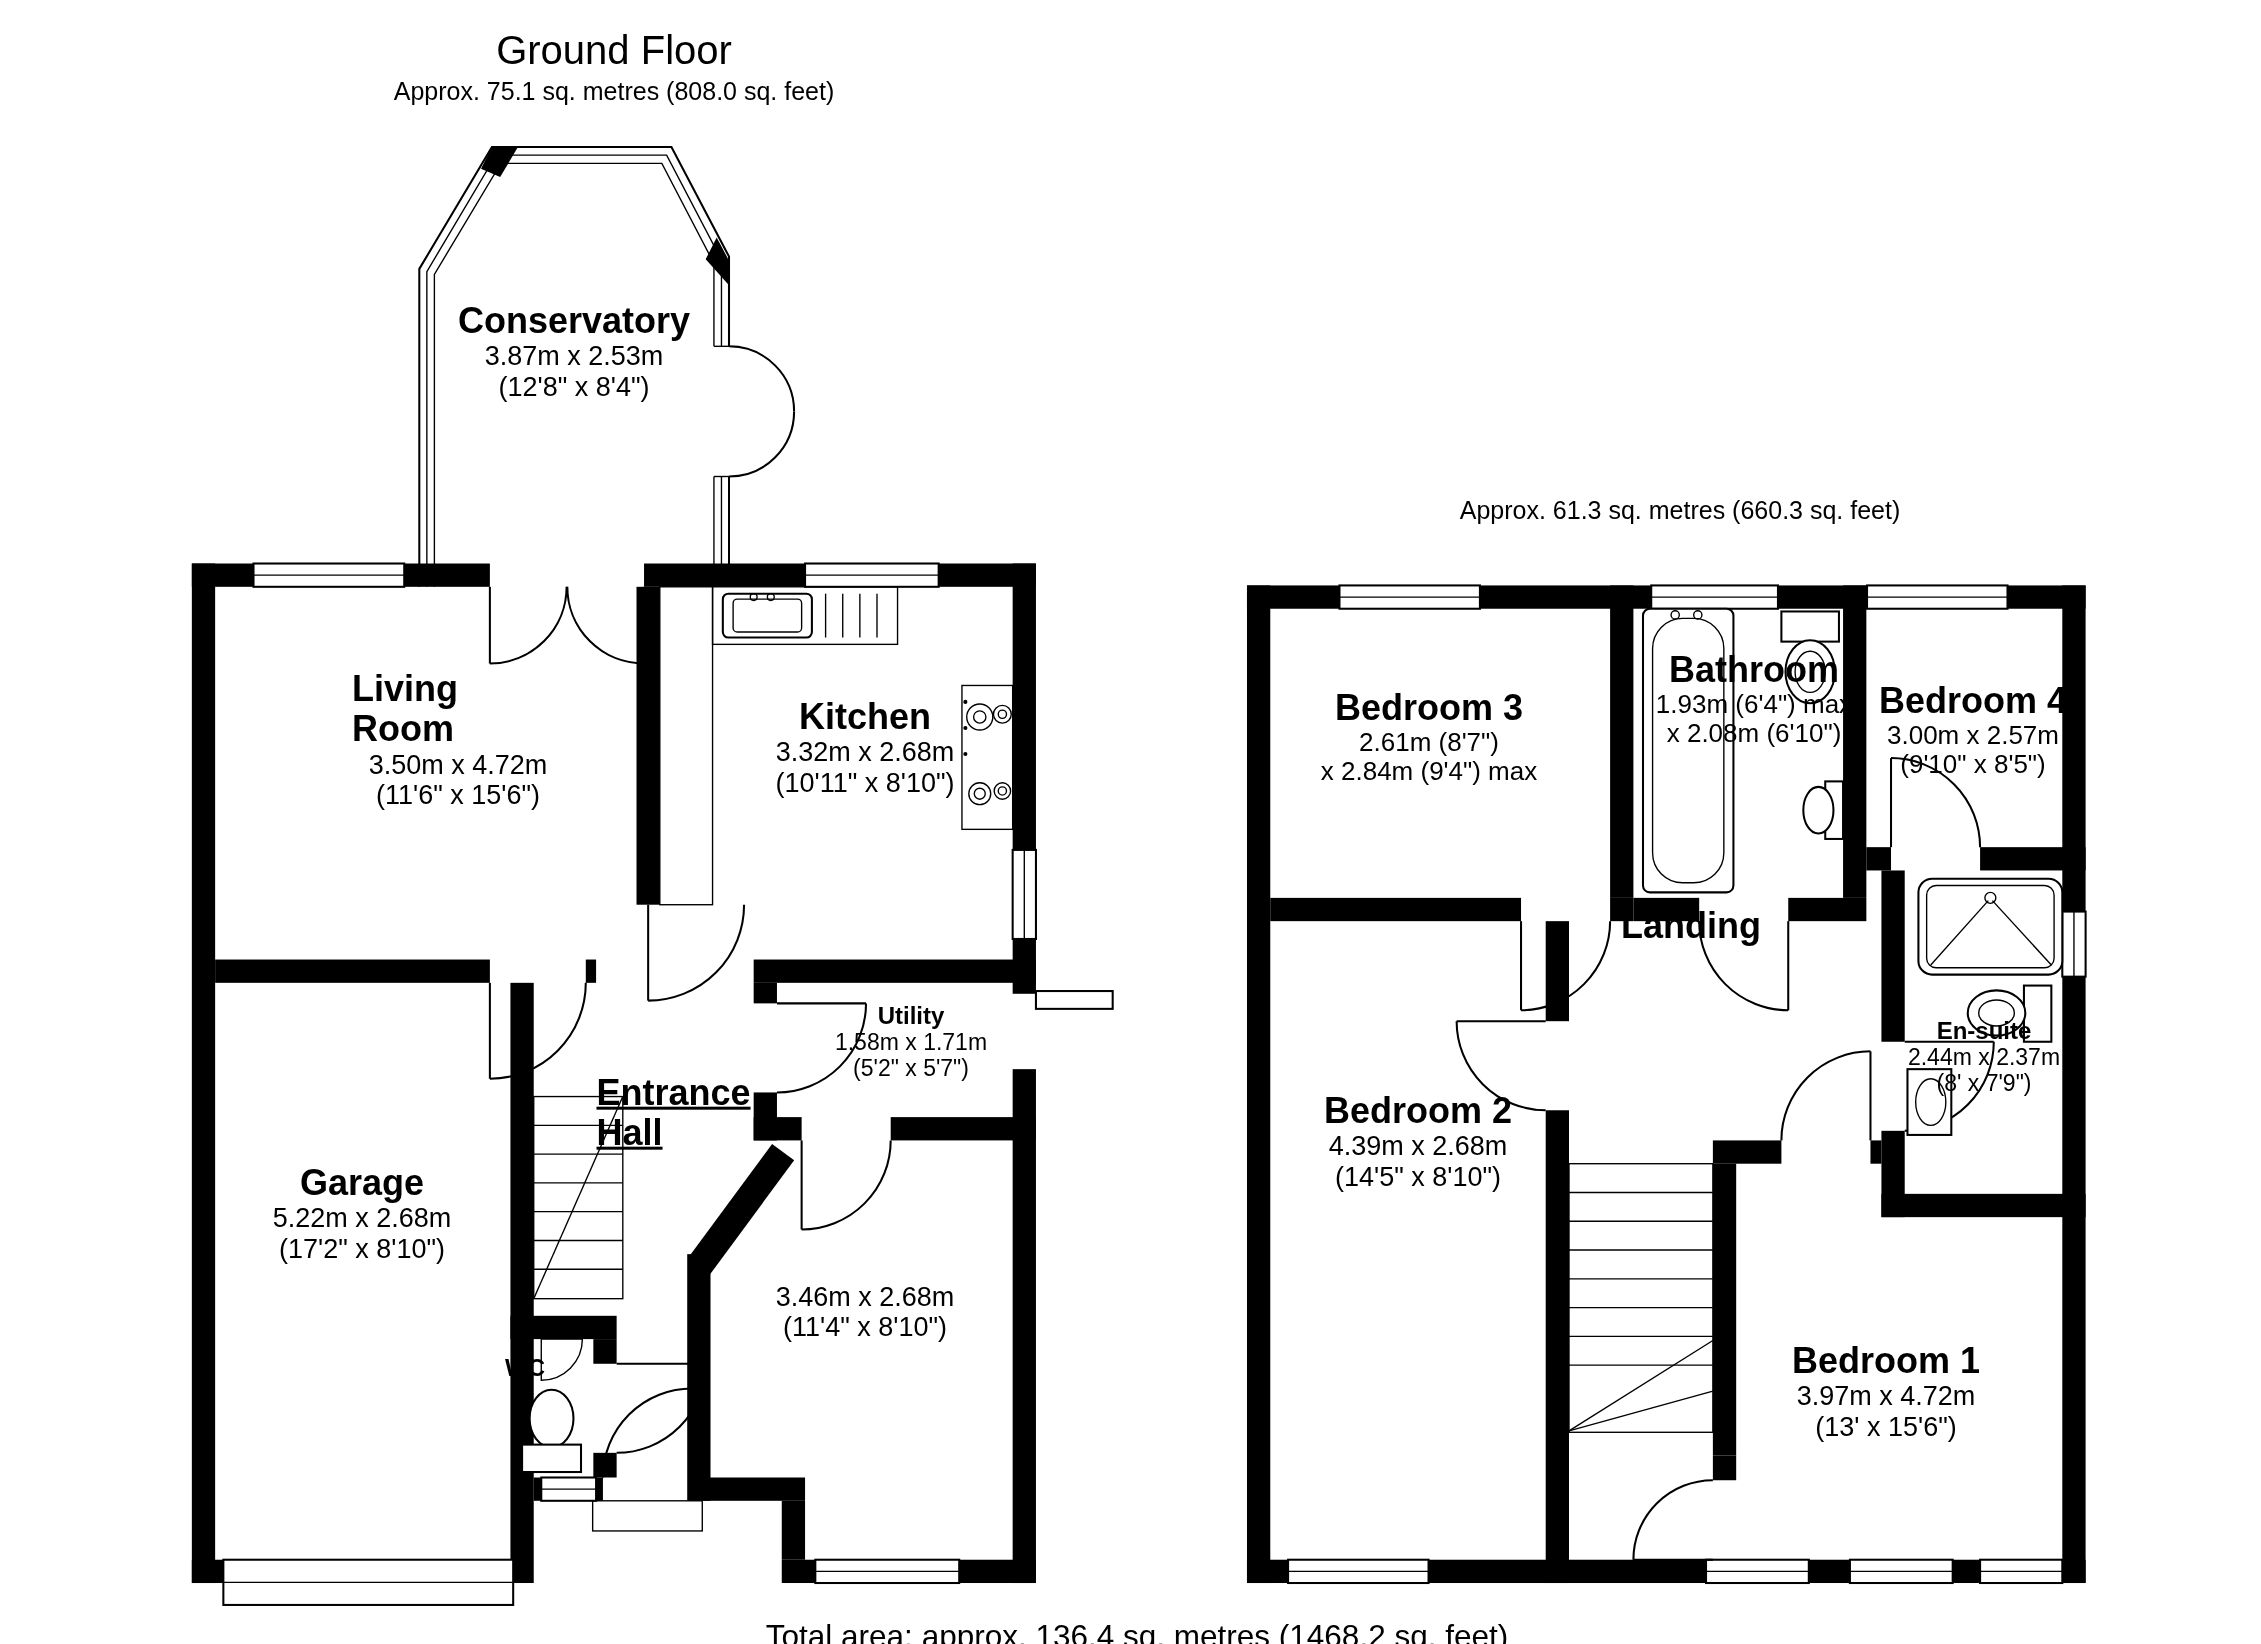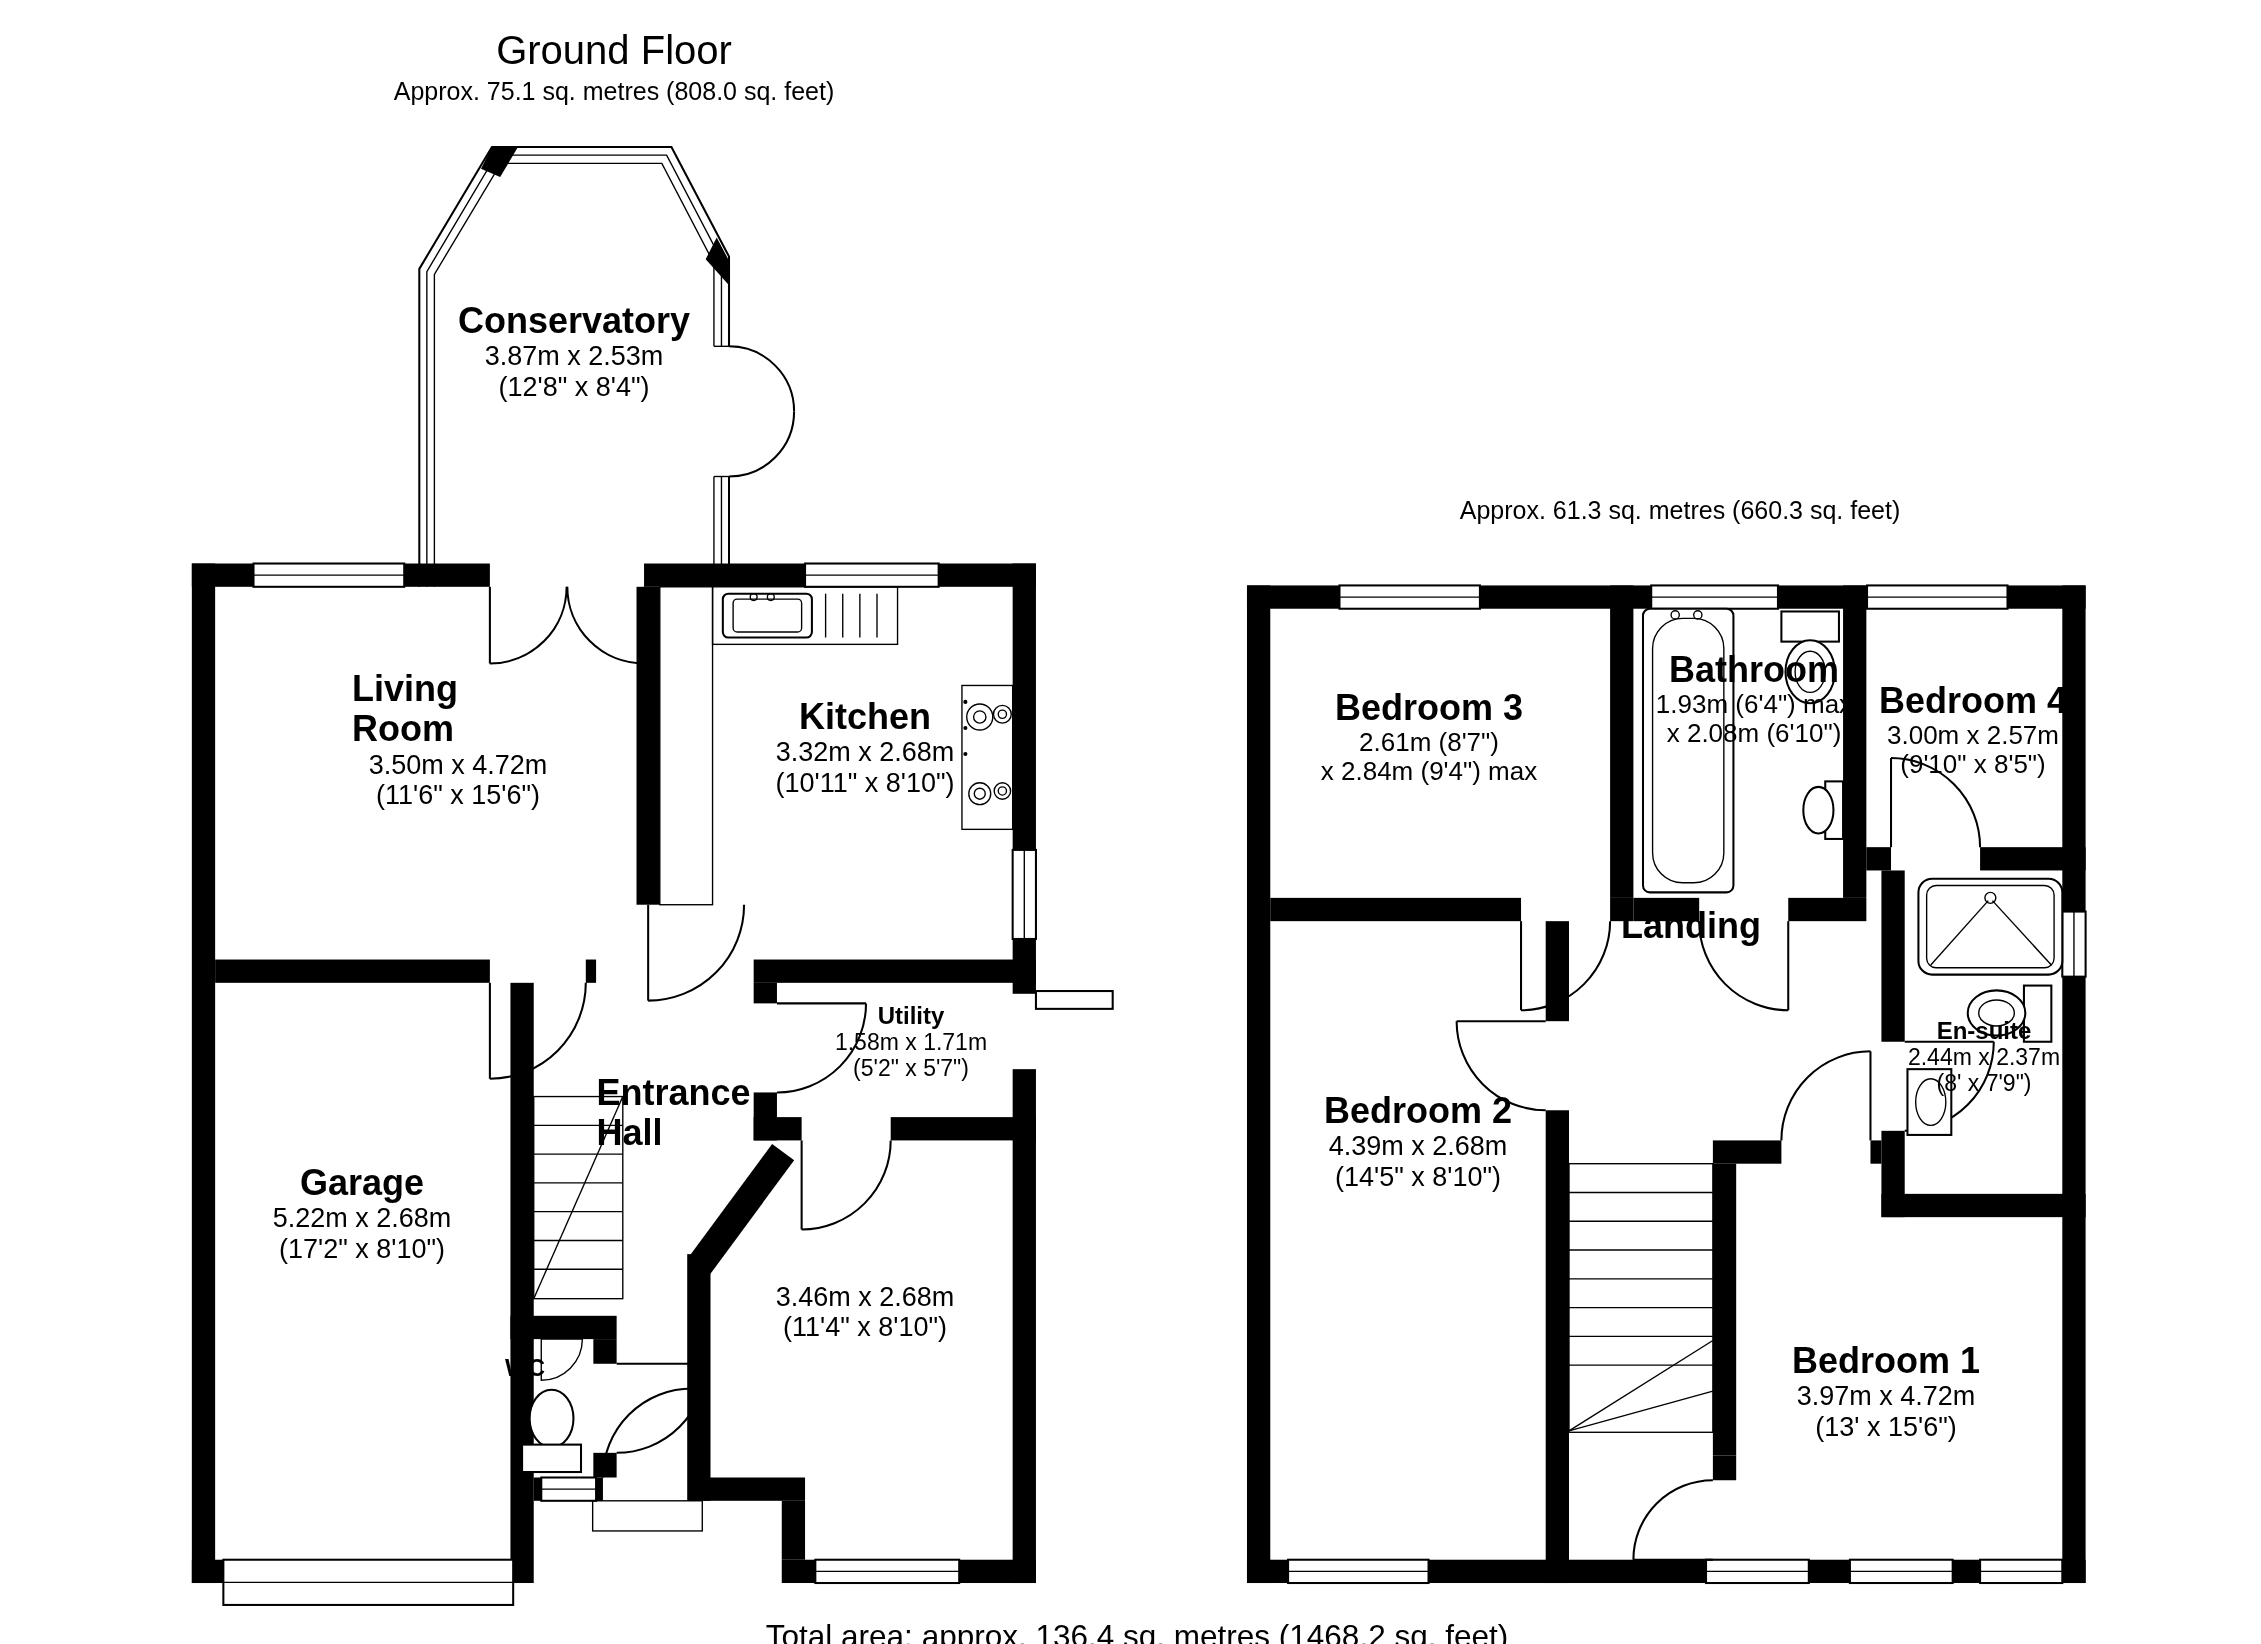--- a/index.html
+++ b/index.html
@@ -18,21 +18,21 @@
   .nm{font-weight:bold;font-size:36px;display:block;}
   .dm{font-size:27px;display:block;}
   .sm .nm{font-size:24px;}
   .sm .dm{font-size:23px;}
   .md .dm{font-size:26px;}
   .floor-header{position:absolute;transform:translate(-50%,0);text-align:center;}
   .floor-title{font-weight:normal;font-size:40px;line-height:1.0;}
   .floor-sub{font-size:25px;margin-top:6.9px;}
   .footer{position:absolute;transform:translate(-50%,-50%);font-size:31.5px;}
   .wrapname{max-width:212px;}
-  .wraphall{max-width:185px;}
+  .wraphall{max-width:185px;text-decoration:underline;}
 </style>
 </head>
 <body>
 
 <svg id="plan-svg" width="2261" height="1645" viewBox="0 0 3300 2400">
 
   <g>
 
     <rect class="wall" x="280" y="822" width="90" height="34"></rect>
     <rect class="wall" x="590" y="822" width="125" height="34"></rect>

